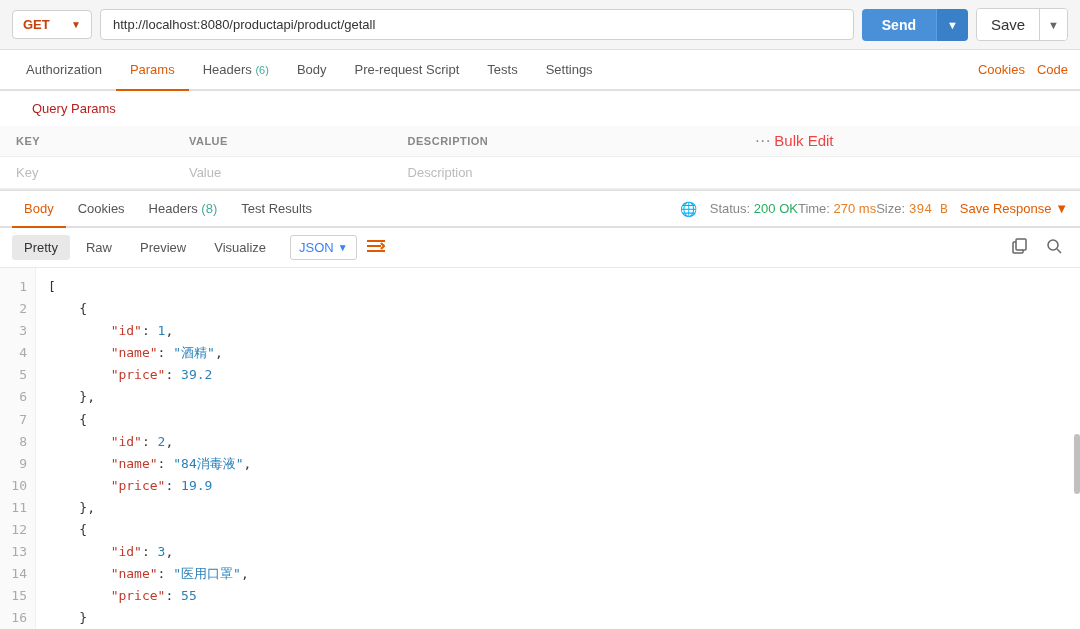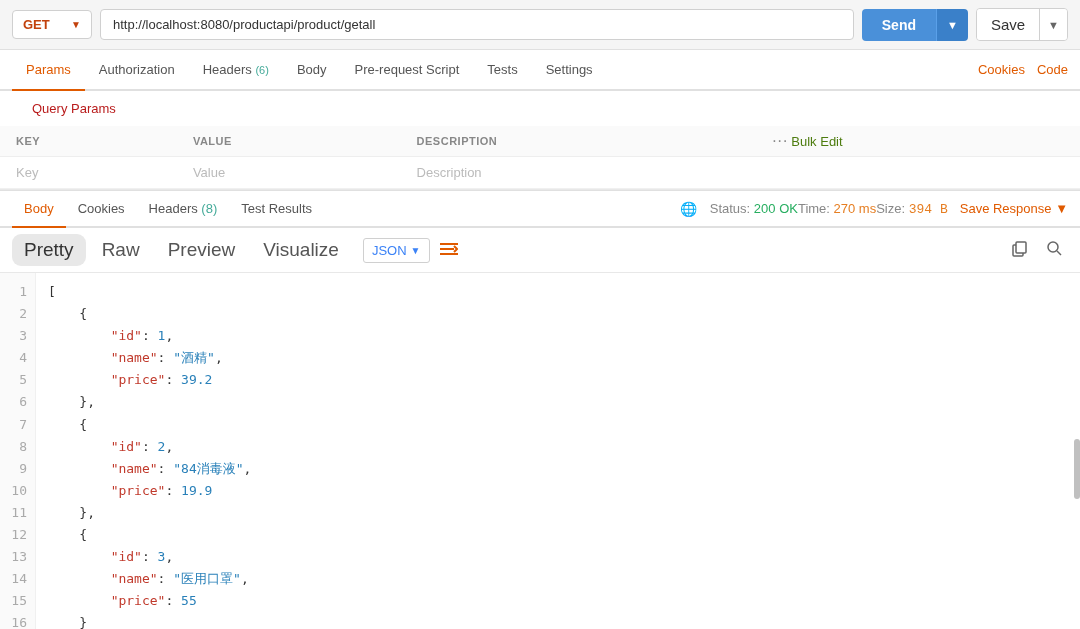--- a/index.html
+++ b/index.html
@@ -74,21 +74,21 @@
       text-align: left; padding: 6px 16px; font-size: 11px; color: #888;
       font-weight: 600; background: #fafafa; border-bottom: 1px solid #eee;
       text-transform: uppercase; letter-spacing: 0.5px;
     }
     .params-table td {
       padding: 8px 16px; border-bottom: 1px solid #f0f0f0; color: #bbb;
       font-size: 13px;
     }
     .th-actions { text-align: right; }
     .more-btn { color: #888; background: none; border: none; cursor: pointer; font-size: 16px; }
-    .bulk-edit { color: #4d7c0f; background: none; border: none; cursor: pointer; font-size: 13px; font-weight: 500; }
+    .bulk-edit { color: #ef4444; background: none; border: none; cursor: pointer; font-size: 15px; font-weight: 500; }
 
     
     .resp-tabs {
       display: flex; align-items: center; padding: 0 12px;
       background: #fff; border-bottom: 2px solid #e0e0e0; border-top: 1px solid #e0e0e0;
     }
     .resp-tab {
       padding: 10px 12px; cursor: pointer; color: #555; font-size: 13px;
       border-bottom: 2px solid transparent; margin-bottom: -2px;
     }
@@ -102,22 +102,22 @@
     .status-time { color: #e67e22; }
     .status-size { color: #e67e22; font-family: Liberation Mono, monospace; }
     .save-response { color: #e05a00; background: none; border: none; cursor: pointer; font-size: 13px; font-weight: 500; }
 
     
     .body-toolbar {
       display: flex; align-items: center; padding: 6px 12px; gap: 4px;
       background: #fff; border-bottom: 1px solid #e8e8e8;
     }
     .view-tab {
-      padding: 5px 12px; border-radius: 9px; cursor: pointer;
-      font-size: 19px; color: #555; background: none; border: none;
+      padding: 5px 12px; border-radius: 3px; cursor: pointer;
+      font-size: 13px; color: #555; background: none; border: none;
     }
     .view-tab.active { background: #e8e8e8; color: #333; }
     .format-select {
       display: flex; align-items: center; gap: 4px; margin-left: 8px;
       background: none; border: 1px solid #d0d0d0; border-radius: 3px;
       padding: 4px 8px; cursor: pointer; font-size: 13px; color: #3b82f6;
     }
     .wrap-btn {
       margin-left: 6px; background: none; border: none; cursor: pointer;
       color: #e05a00; font-size: 18px; font-weight: bold;
@@ -167,22 +167,22 @@
     <button class="send-btn">Send</button>
     <button class="send-arrow">▼</button>
   </div>
   <div class="save-btn-group">
     <button class="save-btn">Save</button>
     <button class="save-arrow">▼</button>
   </div>
 </div>
 
 <div class="req-tabs">
+  <div class="req-tab">Authorization</div>
   <div class="req-tab active">Params</div>
-  <div class="req-tab">Authorization</div>
   <div class="req-tab">Headers <span class="req-tab-badge">(6)</span></div>
   <div class="req-tab">Body</div>
   <div class="req-tab">Pre-request Script</div>
   <div class="req-tab">Tests</div>
   <div class="req-tab">Settings</div>
   <div class="req-tabs-right">
     <a href="#">Cookies</a>
     <a href="#">Code</a>
   </div>
 </div>

